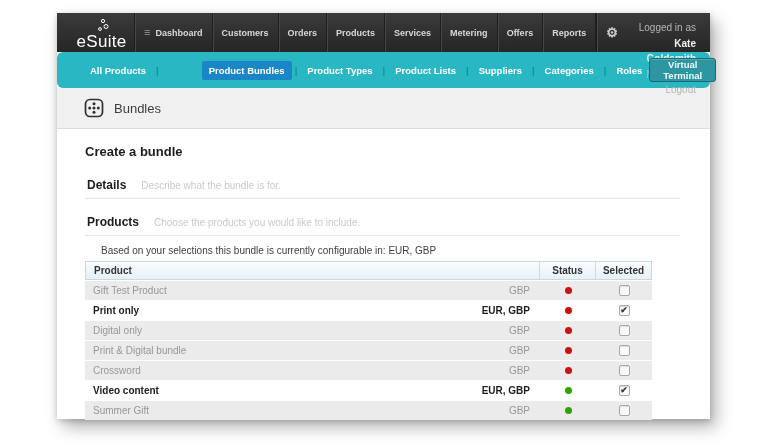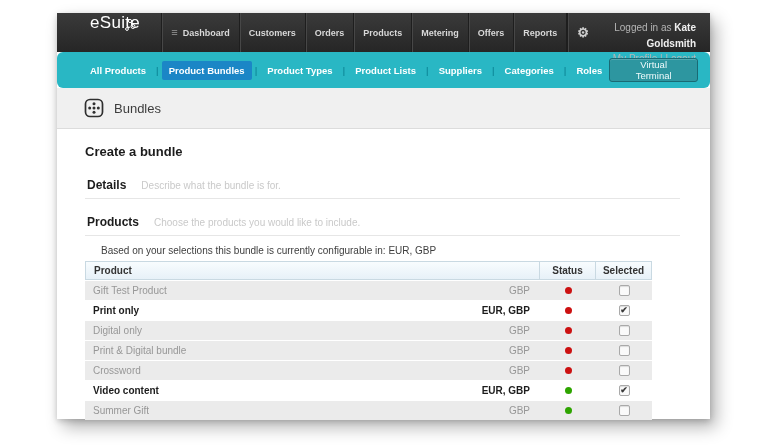--- a/index.html
+++ b/index.html
@@ -10,43 +10,43 @@
   body{
     width:768px;height:447px;background:#ffffff;overflow:hidden;
     font-family:"Liberation Sans",sans-serif;position:relative;
   }
   .page{
     position:absolute;left:57px;top:13px;width:653px;height:406px;background:#fff;
     box-shadow:6px 8px 16px rgba(0,0,0,.30), 0 2px 6px rgba(0,0,0,.18);
   }
   
   .topnav{height:39px;background:linear-gradient(#3a3a3a,#262626);display:flex;align-items:stretch;}
-  .logo-wrap{width:126px;display:flex;align-items:flex-start;justify-content:center;cursor:pointer;position:relative;margin-left:12px;}
+  .logo-wrap{width:126px;display:flex;align-items:flex-end;justify-content:center;cursor:pointer;position:relative;margin-left:12px;}
   .logo-text{color:#fff;font-size:17px;letter-spacing:.3px;}
   .logo-bubbles{position:absolute;right:24px;top:5px;}
   .nav-items{display:flex;align-items:stretch;}
   .nav-item{
     display:flex;align-items:center;gap:5px;padding:0 9px;font-size:9px;font-weight:bold;color:#d8d8d8;
     border-left:1px solid #1e1e1e;box-shadow:inset 1px 0 0 #474747;cursor:pointer;white-space:nowrap;
   }
   .nav-item:last-child{border-right:1px solid #1e1e1e;}
   .menu-icon{font-size:11px;color:#9a9a9a;line-height:1;}
   .gear-item{font-size:13px;color:#cfcfcf;}
   .user-block{margin-left:auto;padding:7px 14px 0 0;text-align:right;font-size:10px;color:#b5b5b5;line-height:1.55;}
   .user-block b{color:#f0f0f0;}
   .user-block a{color:#b5b5b5;text-decoration:none;cursor:pointer;}
   
   .subnav{height:36px;background:var(--teal);display:flex;align-items:center;padding-left:26px;border-radius:6px;}
   .subnav-items{display:flex;align-items:center;}
   .subnav-item{font-size:9.5px;font-weight:bold;color:#fff;padding:4px 7px;border-radius:2px;cursor:pointer;white-space:nowrap;}
-  .subnav-item.active{background:var(--active-blue);}
+  .subnav-item.active{background:var(--active-blue);margin-left:40px;}
   .subnav-sep{color:#1390a0;font-weight:bold;font-size:9.5px;margin:0 3px;}
   .vt-button{
     margin-left:auto;margin-right:12px;background:#2d96a0;border:1px solid #196a74;border-radius:3px;
-    color:#eefafb;font-size:9.5px;font-weight:normal;padding:0 13px;cursor:pointer;
+    color:#eefafb;font-size:9.5px;font-weight:bold;padding:0 13px;cursor:pointer;
     box-shadow:inset 0 1px 0 rgba(255,255,255,.18);font-family:"Liberation Sans",sans-serif;
   }
   
   .page-header{height:41px;background:#f0f0f0;border-bottom:1px solid #dcdcdc;display:flex;align-items:center;gap:10px;padding-left:27px;}
   .page-title{font-size:13px;color:#3d3d3d;}
   
   .content{padding:15px 30px 0 28px;}
   .create-heading{font-size:13px;font-weight:bold;color:#1c1c1c;margin:0 0 19px 0;}
   .section-row{display:flex;align-items:baseline;gap:15px;border-bottom:1px solid #e6e6e6;padding:0 0 6px 2px;}
   .section-row.details{margin-bottom:16px;}
@@ -93,20 +93,23 @@
         <div class="nav-item">
           <span>Customers</span>
         </div>
         <div class="nav-item">
           <span>Orders</span>
         </div>
         <div class="nav-item">
           <span>Products</span>
         </div>
         <div class="nav-item">
+          <span>Services</span>
+        </div>
+        <div class="nav-item">
           <span>Metering</span>
         </div>
         <div class="nav-item">
           <span>Offers</span>
         </div>
         <div class="nav-item">
           <span>Reports</span>
         </div>
       </nav>
     <div class="nav-item gear-item">

